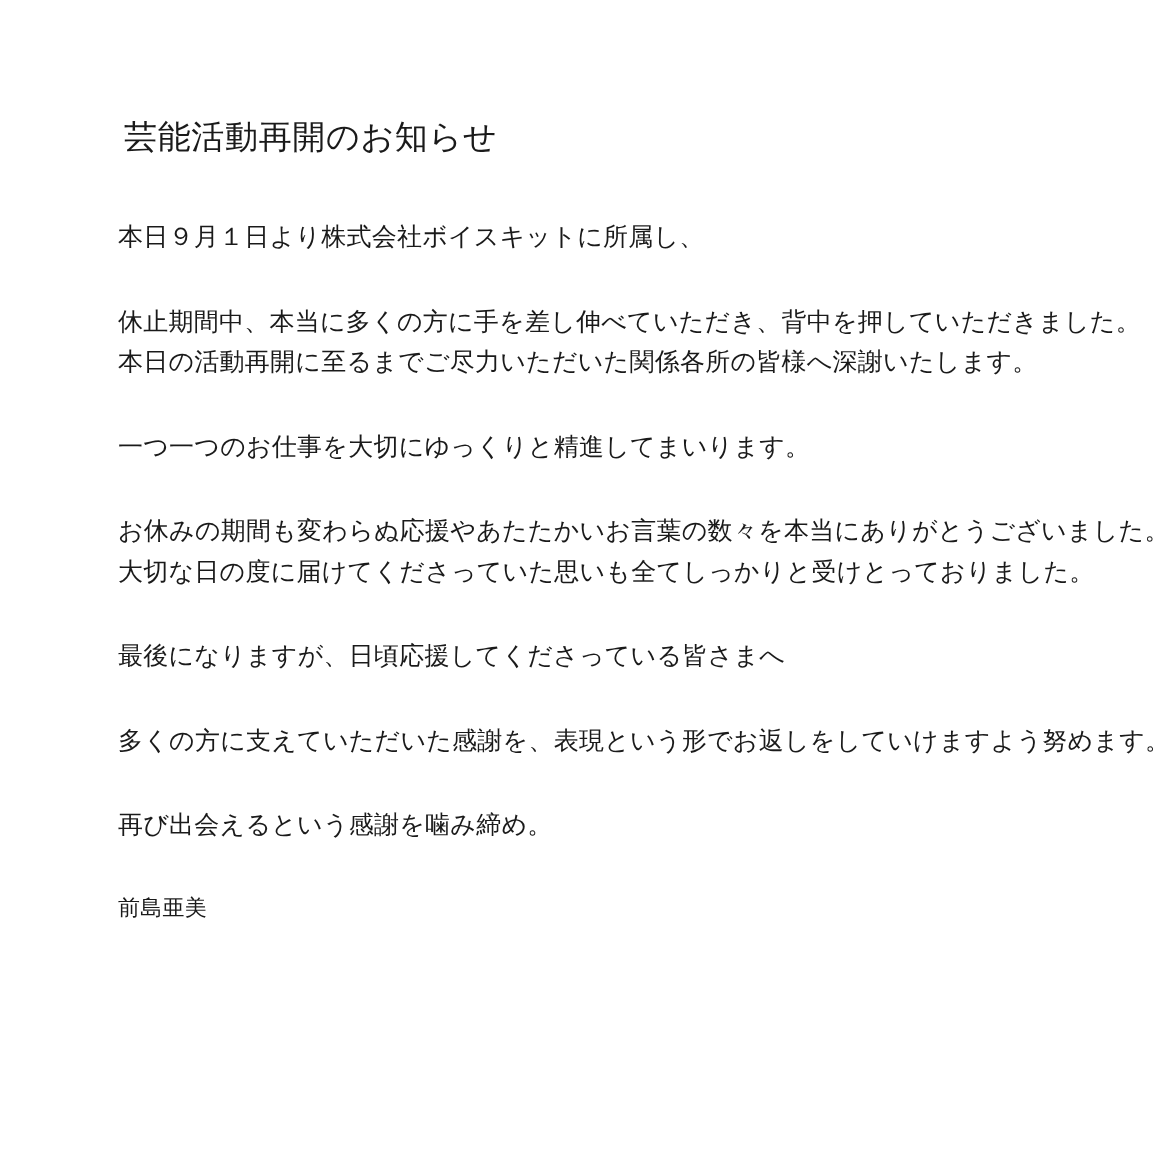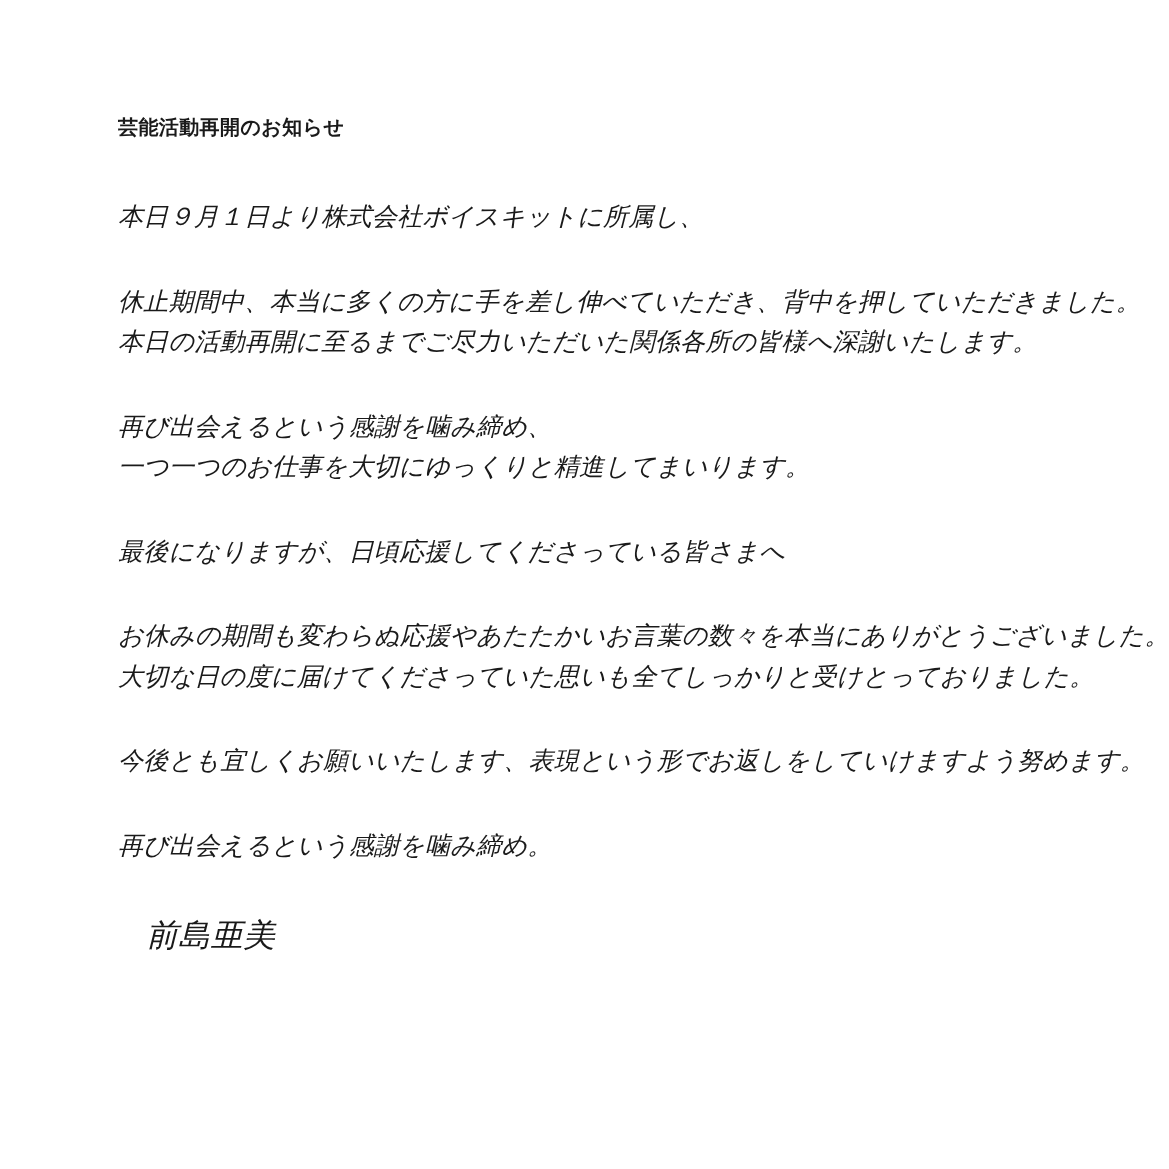--- a/index.html
+++ b/index.html
@@ -15,45 +15,43 @@
     overflow: hidden;
   }
   #announcement {
     box-sizing: border-box;
     width: 1169px;
     height: 1169px;
     padding: 112px 100px 60px 118px;
     background: #ffffff;
   }
   .doc-title {
-    font-size: 20px;
+    font-size: 33px;
     line-height: 1.55;
     letter-spacing: 0.02em;
-    margin: 0 0 54px 0;
-    font-weight: bold;
+    margin: 0 0 54px 6px;
+    font-weight: normal;
   }
   .para {
     margin: 0 0 44px 0;
   }
   .para:last-child {
     margin-bottom: 0;
   }
   .line {
     font-size: 25px;
     line-height: 1.62;
     letter-spacing: 0.01em;
     white-space: pre;
-    font-style: italic;
   }
   .signature {
     margin-top: 22px;
   }
   .signature .line {
-    font-size: 32px;
-    margin-left: 28px;
+    font-size: 22px;
   }
 </style>
 </head>
 <body>
 
 <div id="announcement">
 
   <div class="doc-title">芸能活動再開のお知らせ</div>
 
   <div class="para">
@@ -62,35 +60,34 @@
 
   <div class="para">
   </div>
 
   <div class="para">
     <div class="line">休止期間中、本当に多くの方に手を差し伸べていただき、背中を押していただきました。</div>
     <div class="line">本日の活動再開に至るまでご尽力いただいた関係各所の皆様へ深謝いたします。</div>
   </div>
 
   <div class="para">
-    <div class="line">再び出会えるという感謝を噛み締め、</div>
     <div class="line">一つ一つのお仕事を大切にゆっくりと精進してまいります。</div>
-  </div>
-
-  <div class="para">
-    <div class="line">最後になりますが、日頃応援してくださっている皆さまへ</div>
   </div>
 
   <div class="para">
     <div class="line">お休みの期間も変わらぬ応援やあたたかいお言葉の数々を本当にありがとうございました。</div>
     <div class="line">大切な日の度に届けてくださっていた思いも全てしっかりと受けとっておりました。</div>
   </div>
 
   <div class="para">
-    <div class="line">今後とも宜しくお願いいたします、表現という形でお返しをしていけますよう努めます。</div>
+    <div class="line">最後になりますが、日頃応援してくださっている皆さまへ</div>
+  </div>
+
+  <div class="para">
+    <div class="line">多くの方に支えていただいた感謝を、表現という形でお返しをしていけますよう努めます。</div>
   </div>
 
   <div class="para">
     <div class="line">再び出会えるという感謝を噛み締め。</div>
   </div>
 
   <div class="para signature">
     <div class="line">前島亜美</div>
   </div>
 

